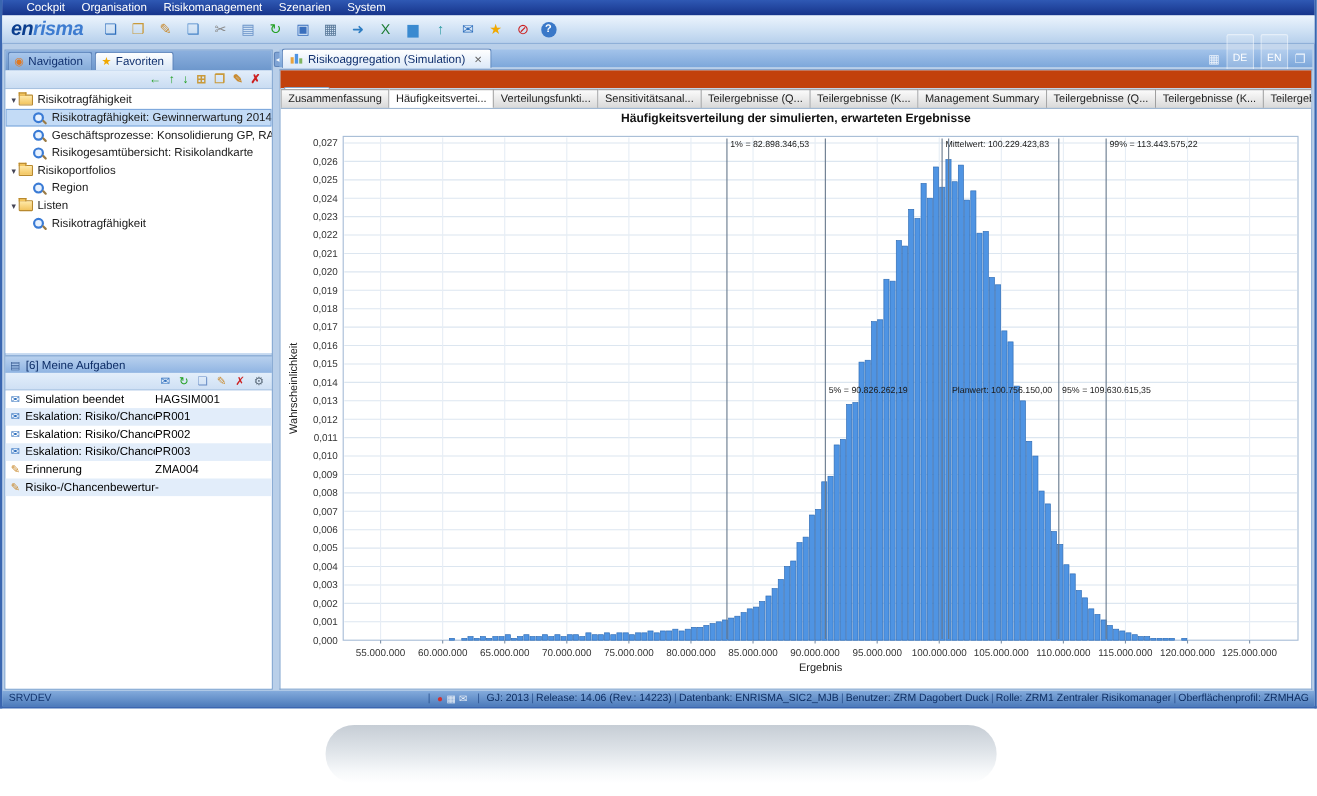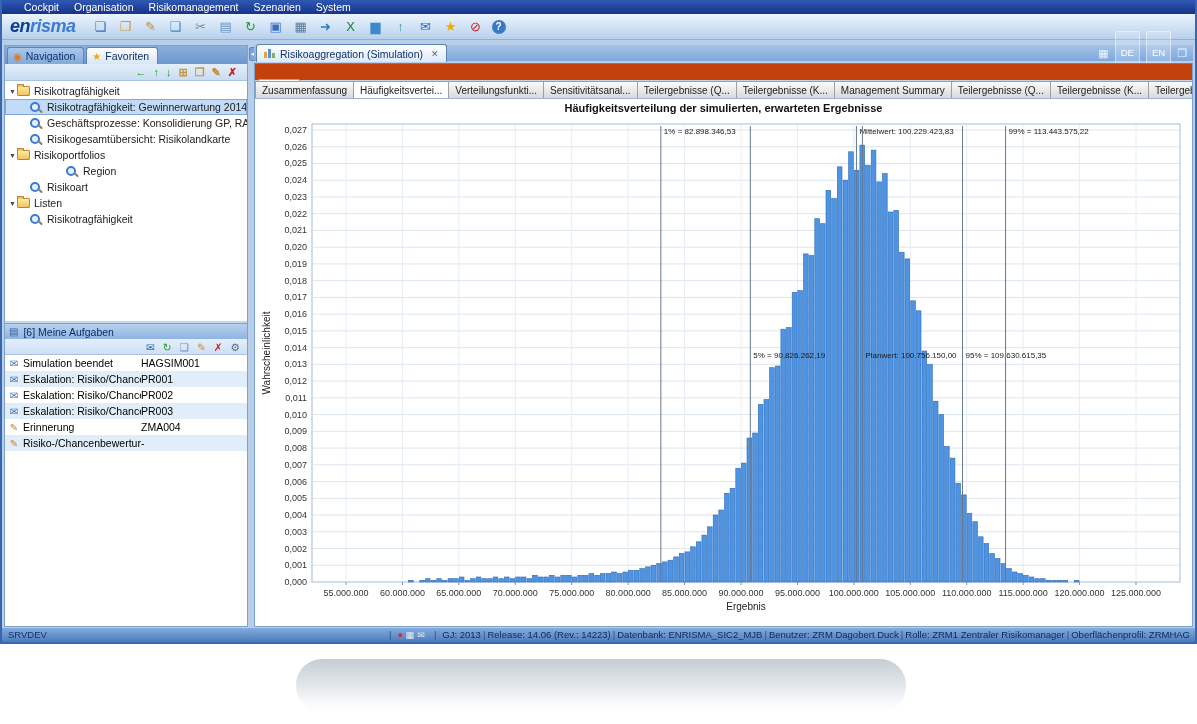--- a/index.html
+++ b/index.html
@@ -139,29 +139,24 @@
         <div class="tree-row" style="padding-left: 16px;">
           <span class="exp"></span>
           <span class="ic-report"></span>
           <span class="tree-label">Risikogesamtübersicht: Risikolandkarte</span>
         </div>
         <div class="tree-row" style="padding-left: 3px;">
           <span class="exp">▾</span>
           <span class="ic-folder"></span>
           <span class="tree-label">Risikoportfolios</span>
         </div>
-        <div class="tree-row" style="padding-left: 16px; margin-left: 36px;">
+        <div class="tree-row" style="padding-left: 16px;">
           <span class="exp"></span>
           <span class="ic-report"></span>
           <span class="tree-label">Region</span>
-        </div>
-        <div class="tree-row" style="padding-left: 16px;">
-          <span class="exp"></span>
-          <span class="ic-report"></span>
-          <span class="tree-label">Risikoart</span>
         </div>
         <div class="tree-row" style="padding-left: 3px;">
           <span class="exp">▾</span>
           <span class="ic-folder"></span>
           <span class="tree-label">Listen</span>
         </div>
         <div class="tree-row" style="padding-left: 16px;">
           <span class="exp"></span>
           <span class="ic-report"></span>
           <span class="tree-label">Risikotragfähigkeit</span>

